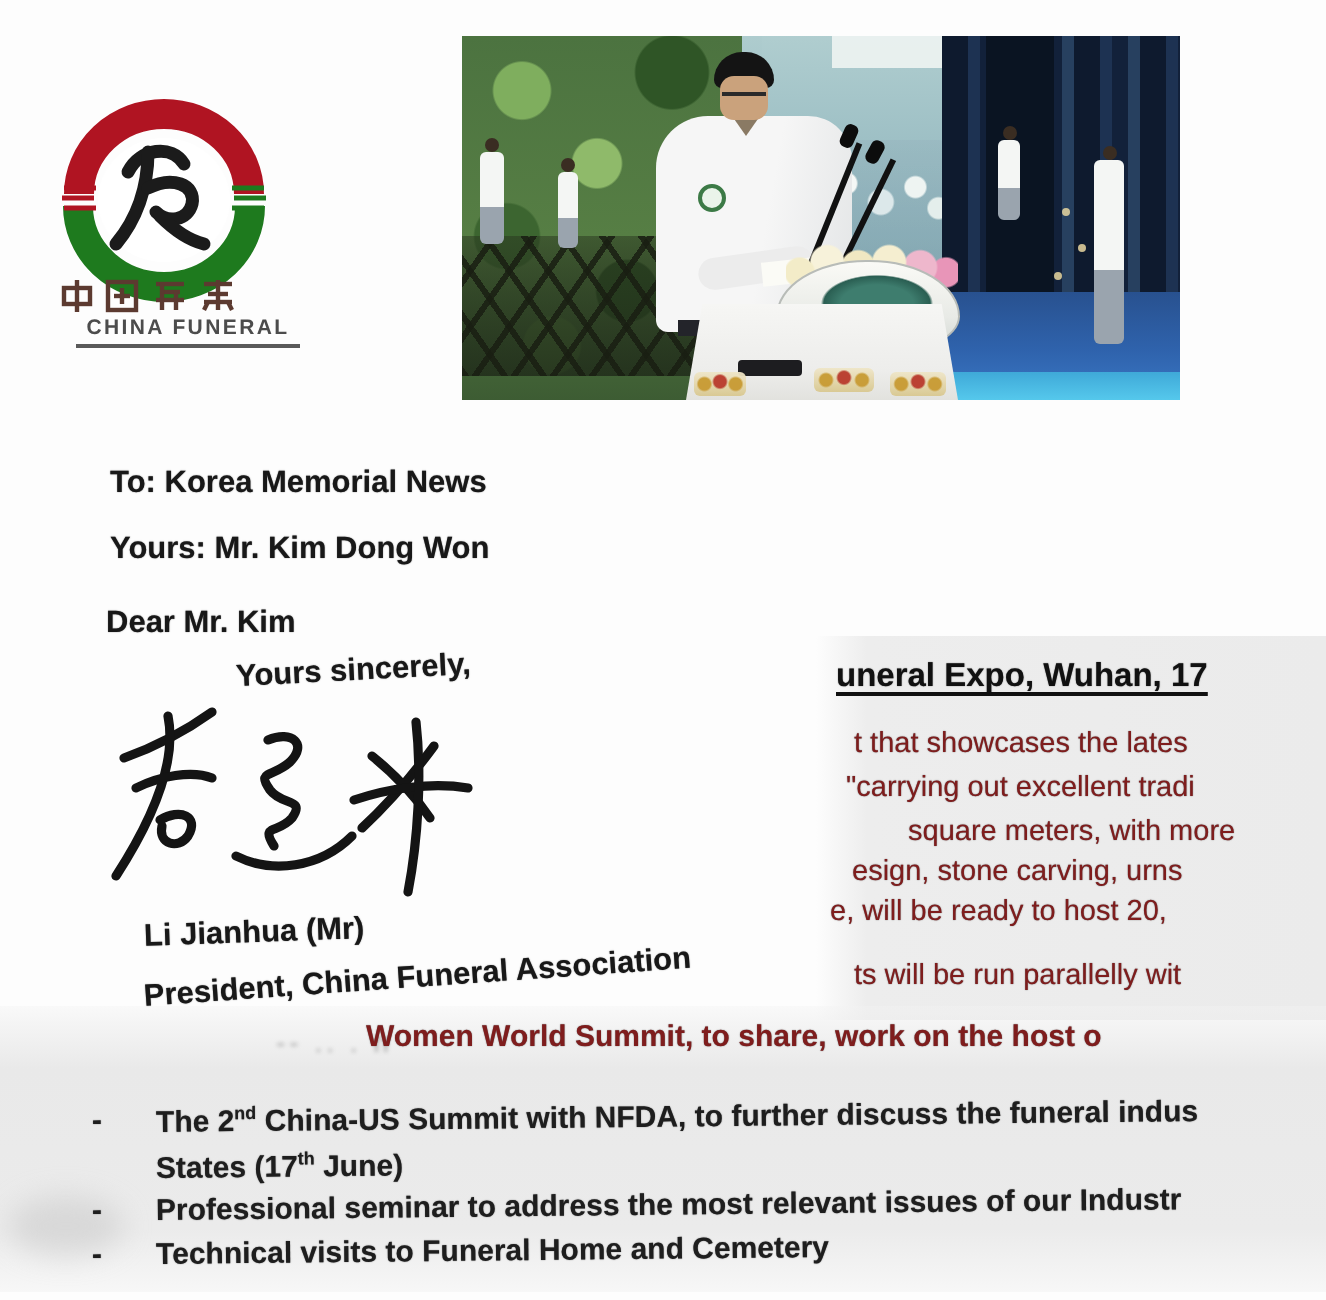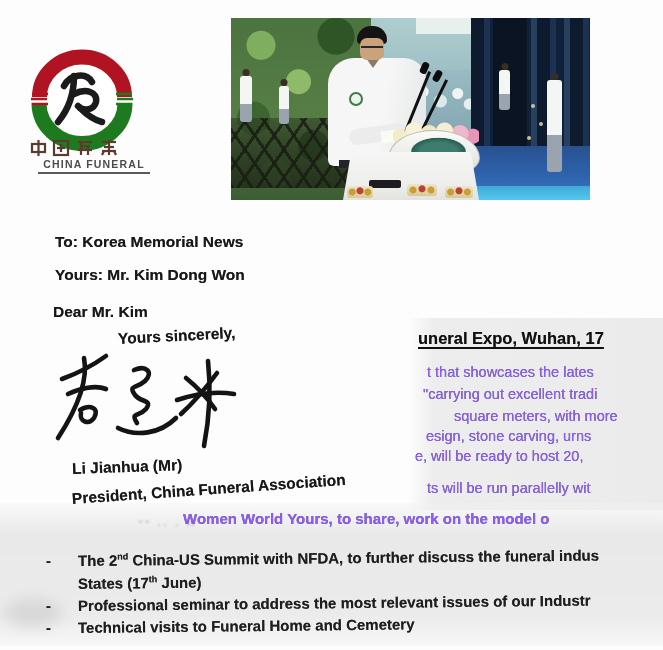--- a/index.html
+++ b/index.html
@@ -40,21 +40,21 @@
   .l-to   { left:55px; top:233px; }
   .l-attn { left:55px; top:266px; }
   .l-dear { left:53px; top:303px; }
   .l-yours{ left:118px; top:327px; transform:rotate(-3deg); }
   .l-name { left:72px; top:458px; transform:rotate(-2deg); }
   .l-title{ left:72px; top:490px; transform:rotate(-4deg); transform-origin:left center; }
 
   .sig-wrap { left:48px; top:348px; width:200px; height:110px; }
 
   
-  .ov { white-space:nowrap; font-size:14.5px; color:#8b5cf6; font-weight:500; }
+  .ov { white-space:nowrap; font-size:14.5px; color:#7f1d1d; font-weight:500; }
   .ov-heading {
     left:418px; top:329px; white-space:nowrap;
     font-size:16.5px; font-weight:bold; color:#111;
     text-decoration:underline; text-decoration-thickness:2px; text-underline-offset:3px;
   }
   .ov1 { left:427px; top:364px; }
   .ov2 { left:423px; top:386px; }
   .ov3 { left:454px; top:408px; }
   .ov4 { left:426px; top:428px; }
   .ov5 { left:415px; top:448px; }
@@ -328,21 +328,21 @@
 
   <div class="abs ov-heading scan">uneral Expo, Wuhan, 17</div>
   <div class="abs ov scan ov1">t that showcases the lates</div>
   <div class="abs ov scan ov2">"carrying out excellent tradi</div>
   <div class="abs ov scan ov3">square meters, with more</div>
   <div class="abs ov scan ov4">esign, stone carving, urns</div>
   <div class="abs ov scan ov5">e, will be ready to host 20,</div>
   <div class="abs ov scan ov6">ts will be run parallelly wit</div>
 
   <div class="abs ghost">-- .. . n</div>
-  <div class="abs ov summit scan">Women World Yours, to share, work on the model o</div>
+  <div class="abs ov summit scan">Women World Summit, to share, work on the host o</div>
 
 
   <div class="abs blist scan d1 tilt">-</div>
   <div class="abs blist scan bl1 tilt" style="white-space:nowrap;">
     <span>The 2</span><sup>nd</sup><span> China-US Summit with NFDA, to further discuss the funeral indus</span>
   </div>
   <div class="abs blist scan bl1b tilt" style="white-space:nowrap;">
     <span>States (17</span><sup>th</sup><span> June)</span>
   </div>
   <div class="abs blist scan d2 tilt">-</div>

